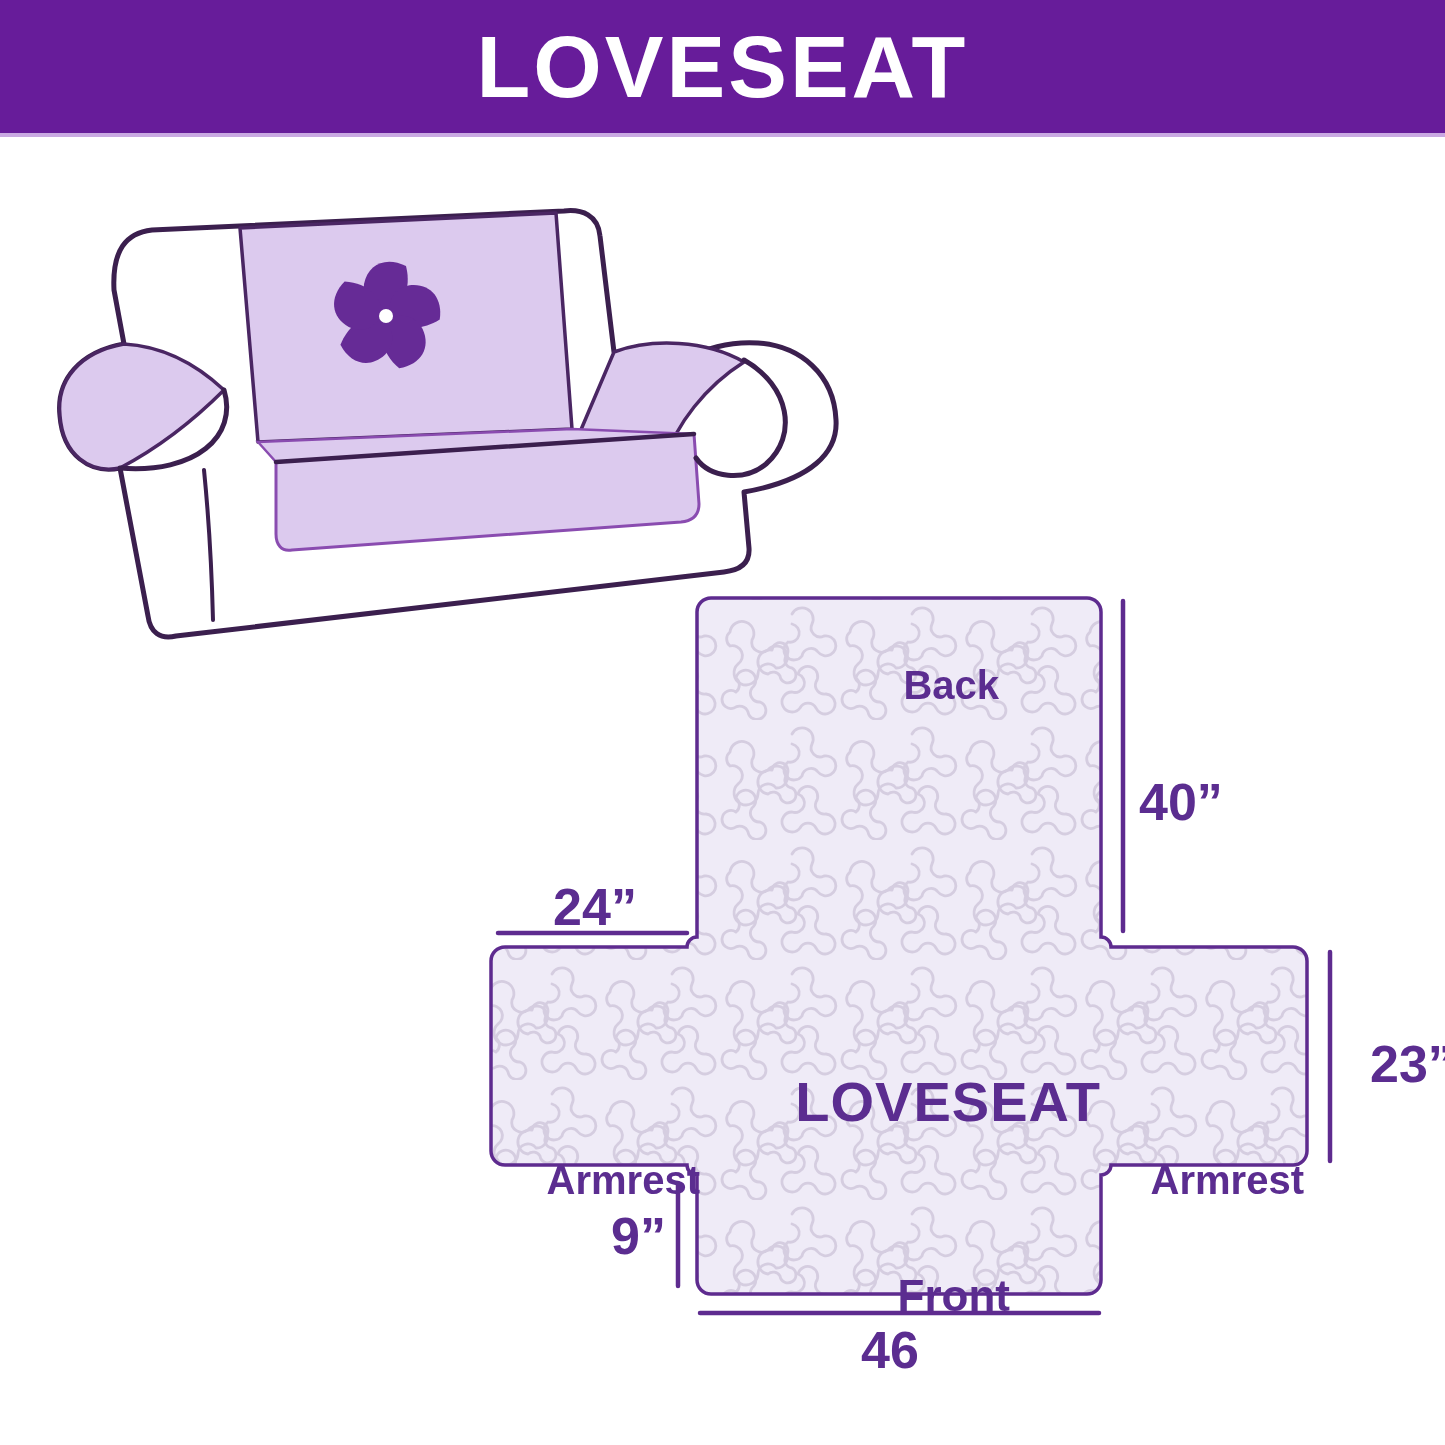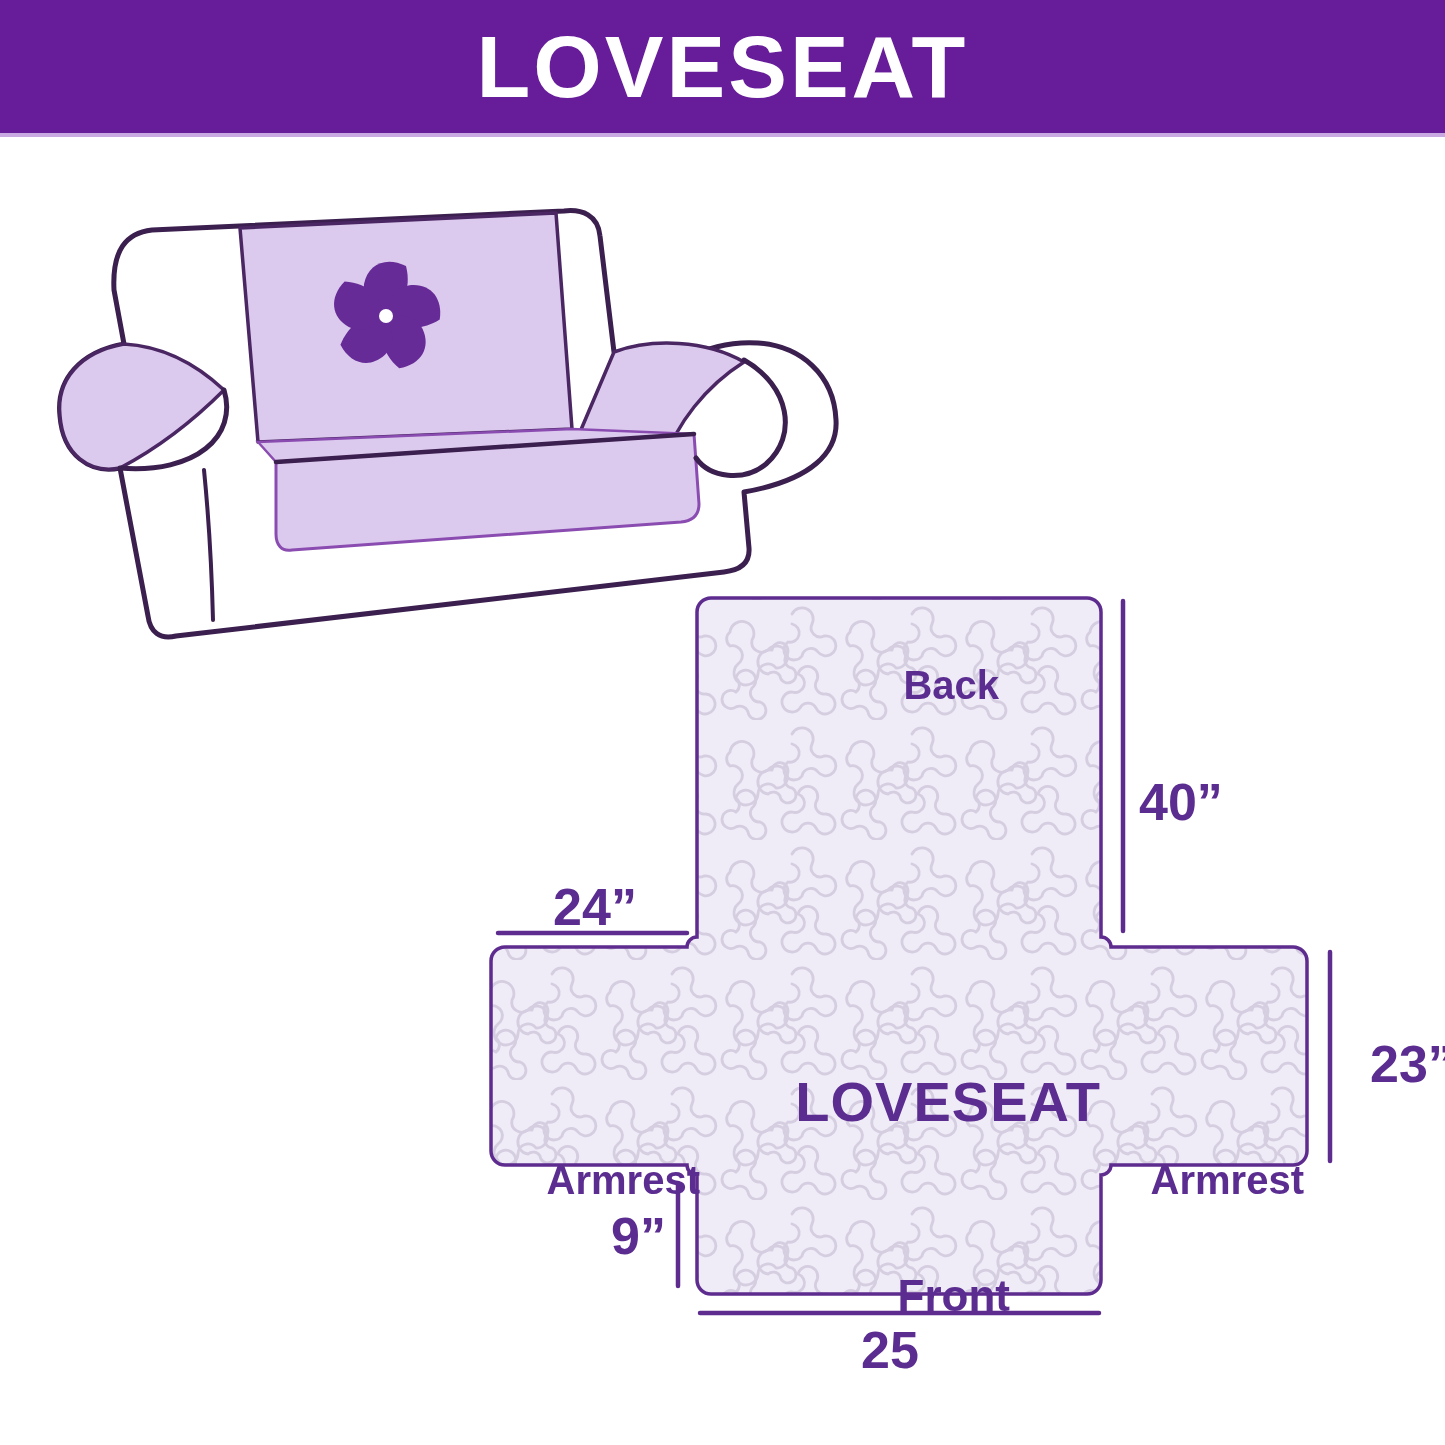--- a/index.html
+++ b/index.html
@@ -128,13 +128,13 @@
 <div class="lbl lbl-back c">Back</div>
 <div class="lbl lbl-center c">LOVESEAT</div>
 <div class="lbl lbl-arm-l c">Armrest</div>
 <div class="lbl lbl-arm-r c">Armrest</div>
 <div class="lbl lbl-front c">Front</div>
 
 <div class="dim dim-40">40”</div>
 <div class="dim dim-24">24”</div>
 <div class="dim dim-23">23”</div>
 <div class="dim dim-13">9”</div>
-<div class="dim dim-46">25</div>
+<div class="dim dim-46">46</div>
 
 </body></html>

